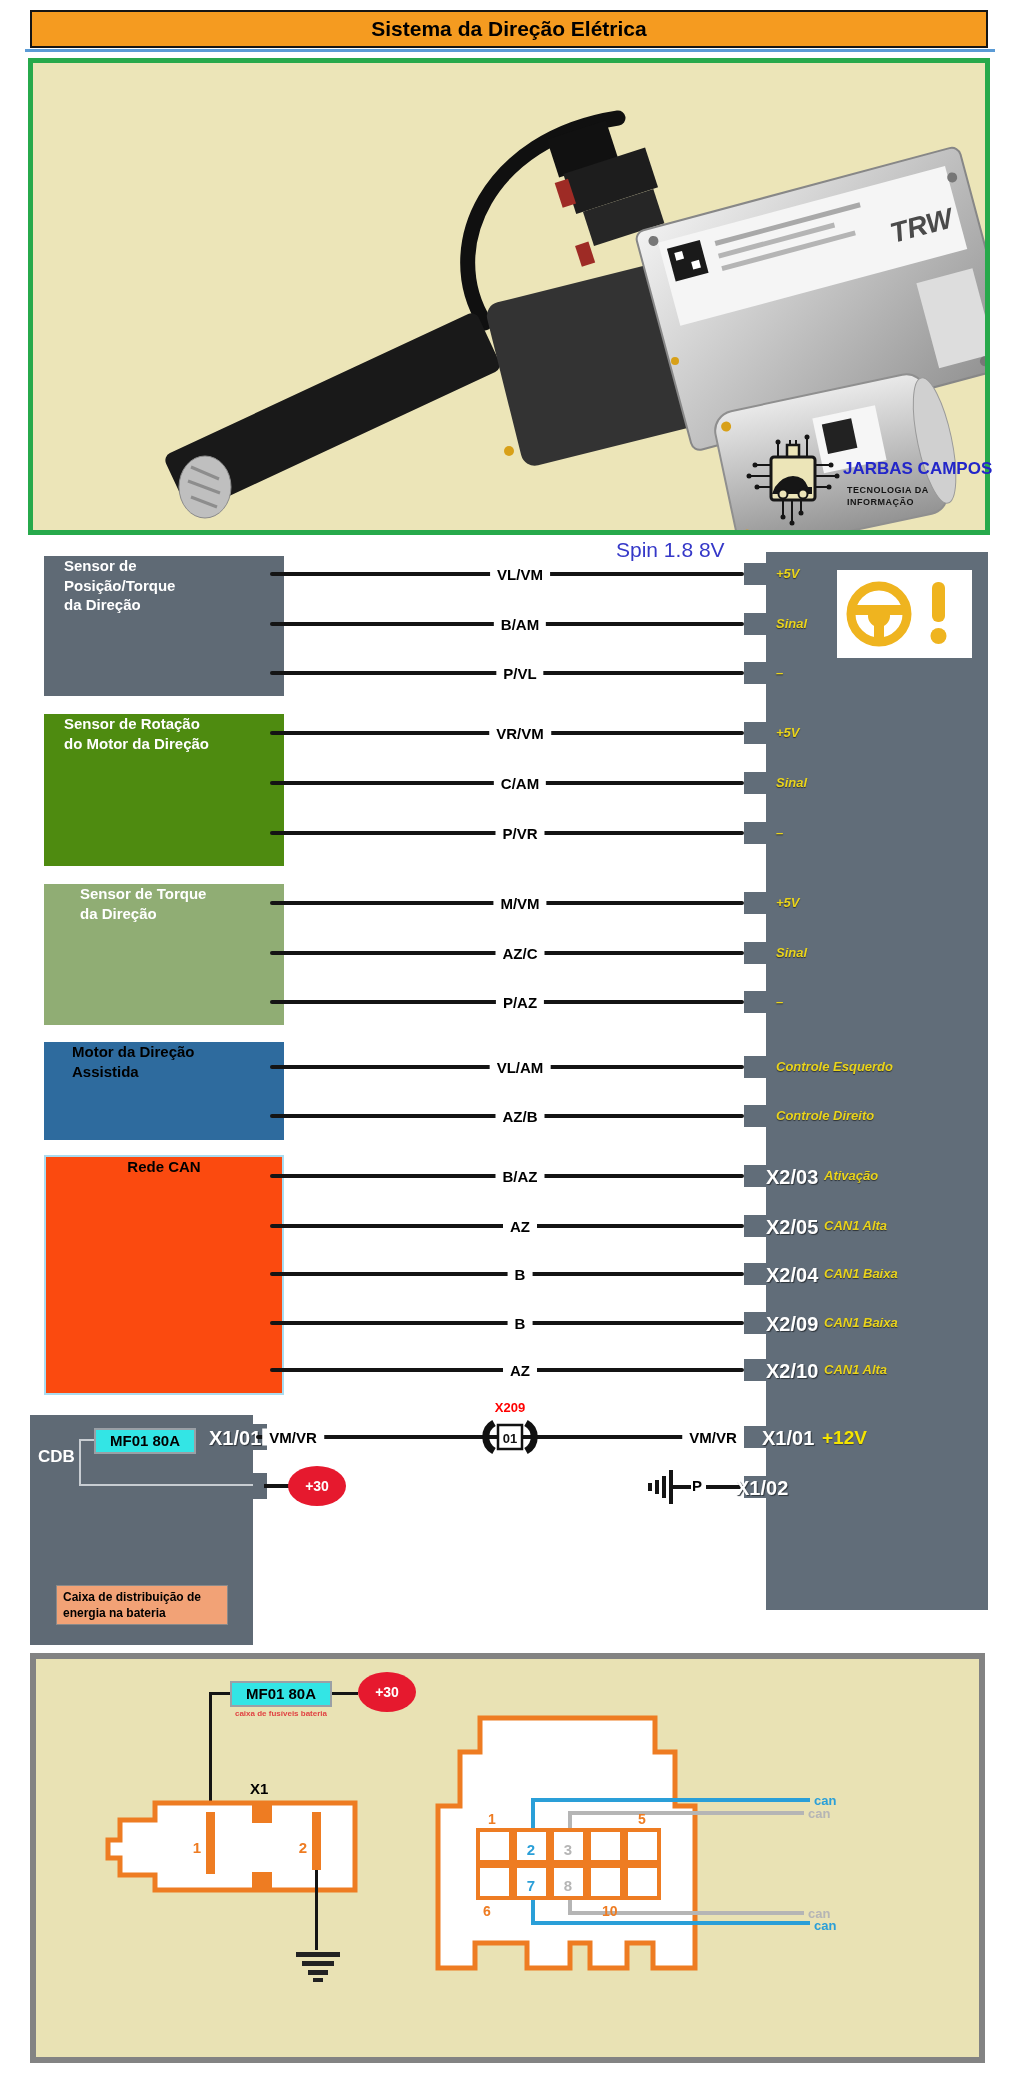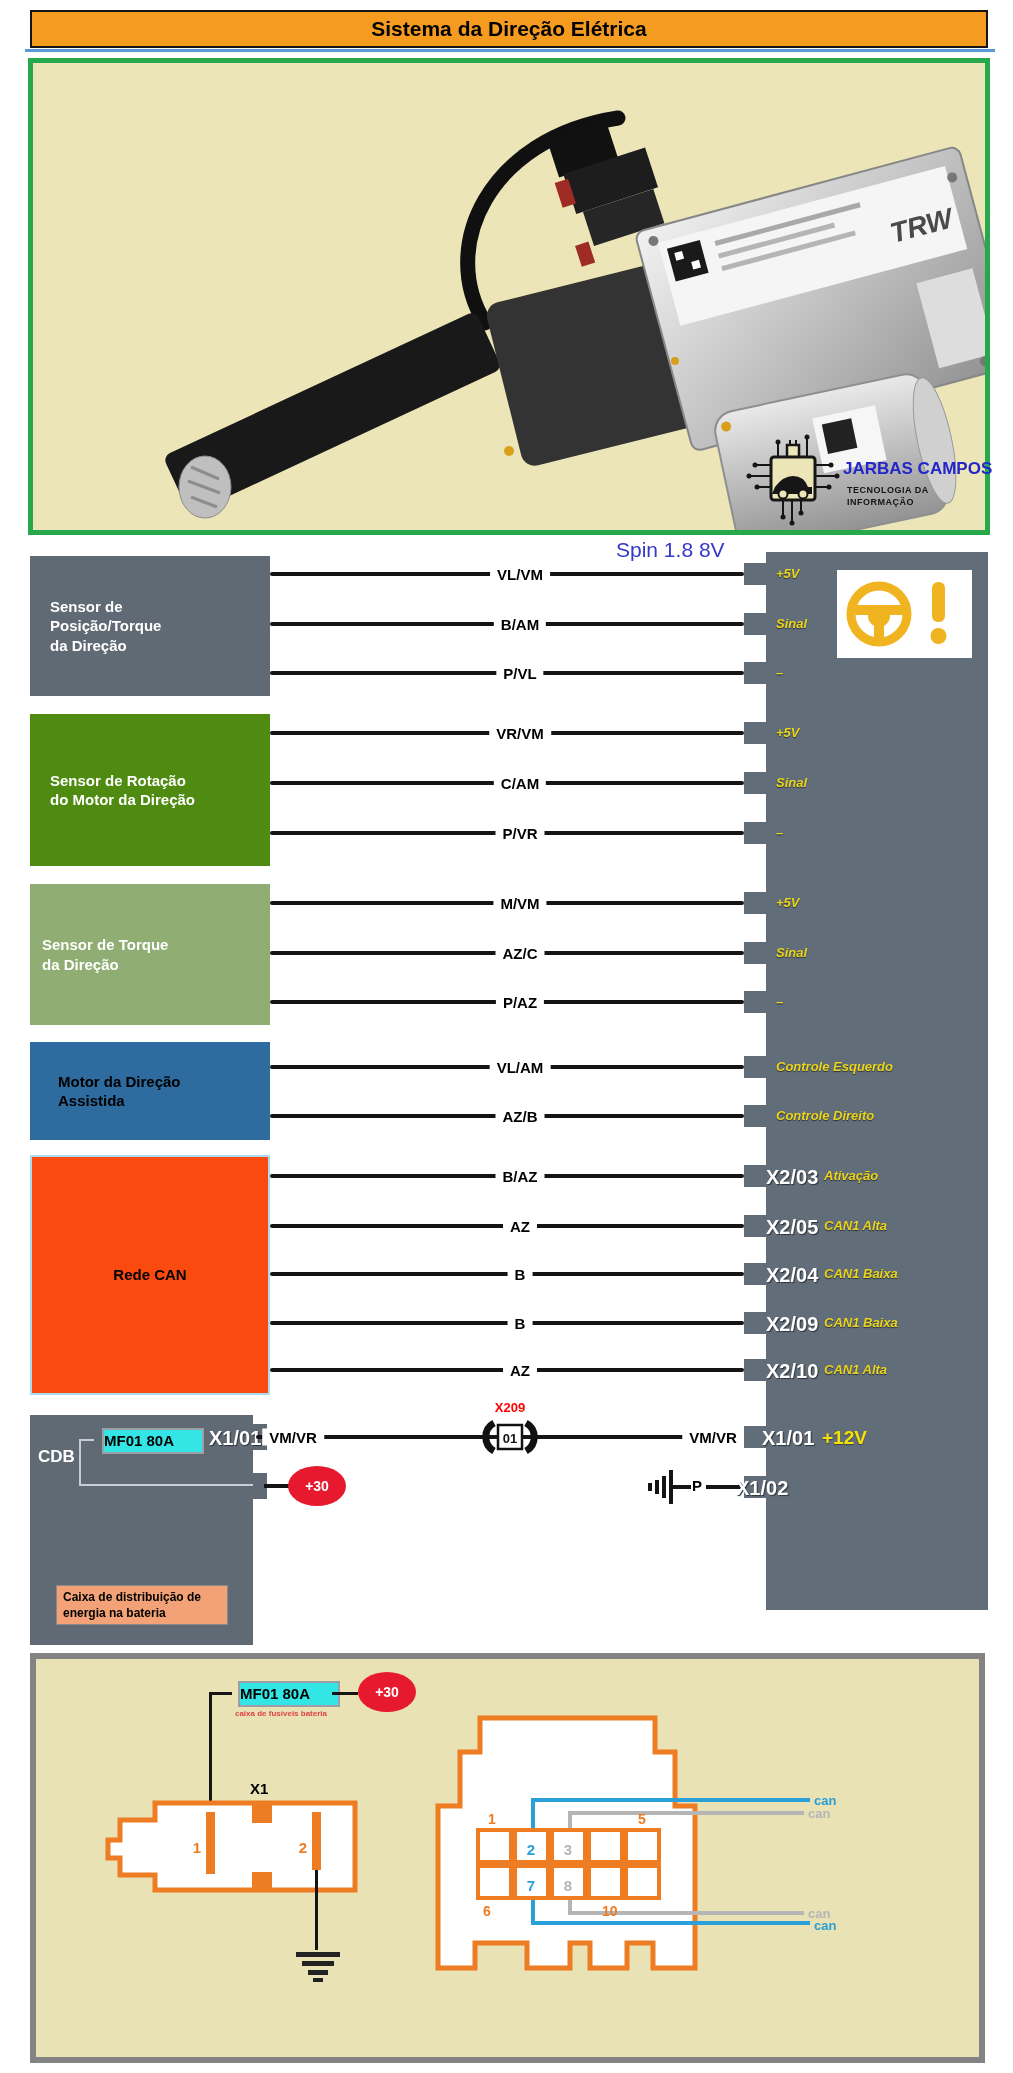--- a/index.html
+++ b/index.html
@@ -10,37 +10,37 @@
   #titlebar{left:30px;top:10px;width:954px;height:34px;background:#f59b20;border:2px solid #151515;
             text-align:center;line-height:34px;font-weight:bold;font-size:21px;color:#000;}
   #title-underline{left:25px;top:49px;width:970px;height:3px;background:#5b9bd5;}
   
   #photo-panel{left:28px;top:58px;width:952px;height:467px;background:#ece5b8;border:5px solid #27a94b;}
   #vehicle-label{left:616px;top:538px;font-size:21px;color:#3538c8;}
   
   #ecu-panel{left:766px;top:552px;width:222px;height:1058px;background:#616d79;}
   #warn-box{left:837px;top:570px;width:135px;height:88px;background:#fff;}
   
-  .lbox{left:30px;width:240px;color:#fff;font-weight:bold;font-size:15px;line-height:1.3;
-        display:flex;flex-direction:column;justify-content:center;box-sizing:border-box;padding-left:20px;}
+  .lbox{left:44px;width:240px;color:#fff;font-weight:bold;font-size:15px;line-height:1.3;
+        display:flex;flex-direction:column;box-sizing:border-box;padding-left:20px;}
   
   .w{position:absolute;left:270px;width:474px;height:4px;background:#141414;border-radius:2px;}
   .wl{position:absolute;left:520px;transform:translate(-50%,-50%);background:#fff;padding:0 7px;
       font-weight:bold;font-size:15px;color:#000;white-space:nowrap;}
   .tb{position:absolute;left:744px;width:22px;height:22px;background:#616d79;}
   .fl{position:absolute;left:776px;font-style:italic;font-weight:bold;font-size:13px;color:#ead41c;
       text-shadow:0 1px 1px rgba(0,0,0,.55);white-space:nowrap;}
   .pl{position:absolute;left:766px;font-weight:bold;font-size:20px;color:#fff;
       text-shadow:1px 1px 1px #2d3339;white-space:nowrap;}
   .yl{position:absolute;font-weight:bold;font-size:19px;color:#f5e400;text-shadow:0 1px 1px rgba(0,0,0,.4);}
   
   #cdb-box{left:30px;top:1415px;width:223px;height:230px;background:#5f6a75;}
   #cdb-label{left:38px;top:1447px;color:#fff;font-weight:bold;font-size:17px;}
   .fusebox{background:#33e5e5;border:2px solid #9aa0a6;color:#000;font-weight:bold;font-size:15px;
-           text-align:left;box-sizing:border-box;margin-left:8px;}
+           text-align:center;box-sizing:border-box;}
   #cdb-fuse{left:94px;top:1428px;width:102px;height:26px;line-height:22px;}
   .grayline{position:absolute;background:#c8cdd2;}
   #cdb-caption{left:56px;top:1585px;width:172px;background:#f2a276;border:1px solid #8a8a8a;
                color:#000;font-weight:bold;font-size:12px;line-height:1.35;padding:3px 6px;box-sizing:border-box;}
   .oval30{position:absolute;width:58px;height:40px;background:#e6192e;border-radius:50%;color:#fff;
           font-weight:bold;font-size:14px;text-align:center;line-height:40px;}
   #x209-label{left:510px;top:1400px;transform:translateX(-50%);color:#f00;font-weight:bold;font-size:13px;}
   #ground-p{left:692px;top:1477px;font-weight:bold;font-size:15px;color:#000;}
   
   #bottom-panel{left:30px;top:1653px;width:943px;height:398px;background:#e9e2b4;border:6px solid #838383;}
@@ -174,21 +174,21 @@
 
   <div class="abs lbox" style="top:556px;height:140px;background:#5f6a75;">
     <div>Sensor de</div>
     <div>Posição/Torque</div>
     <div>da Direção</div>
   </div>
   <div class="abs lbox" style="top:714px;height:152px;background:#4e8b10;">
     <div>Sensor de Rotação</div>
     <div>do Motor da Direção</div>
   </div>
-  <div class="abs lbox" style="top:884px;height:141px;background:#90ad74;padding-left:12px;">
+  <div class="abs lbox" style="top:884px;height:141px;background:#90ad74;padding-left:36px;">
     <div>Sensor de Torque</div>
     <div>da Direção</div>
   </div>
   <div class="abs lbox" style="top:1042px;height:98px;background:#2e6b9e;color:#000;padding-left:28px;">
     <div>Motor da Direção</div>
     <div>Assistida</div>
   </div>
   <div class="abs lbox" style="top:1155px;height:240px;background:#fb4a0f;border:2px solid #a9dcf0;color:#000;
        padding-left:0;align-items:center;">
     <div>Rede CAN</div>

